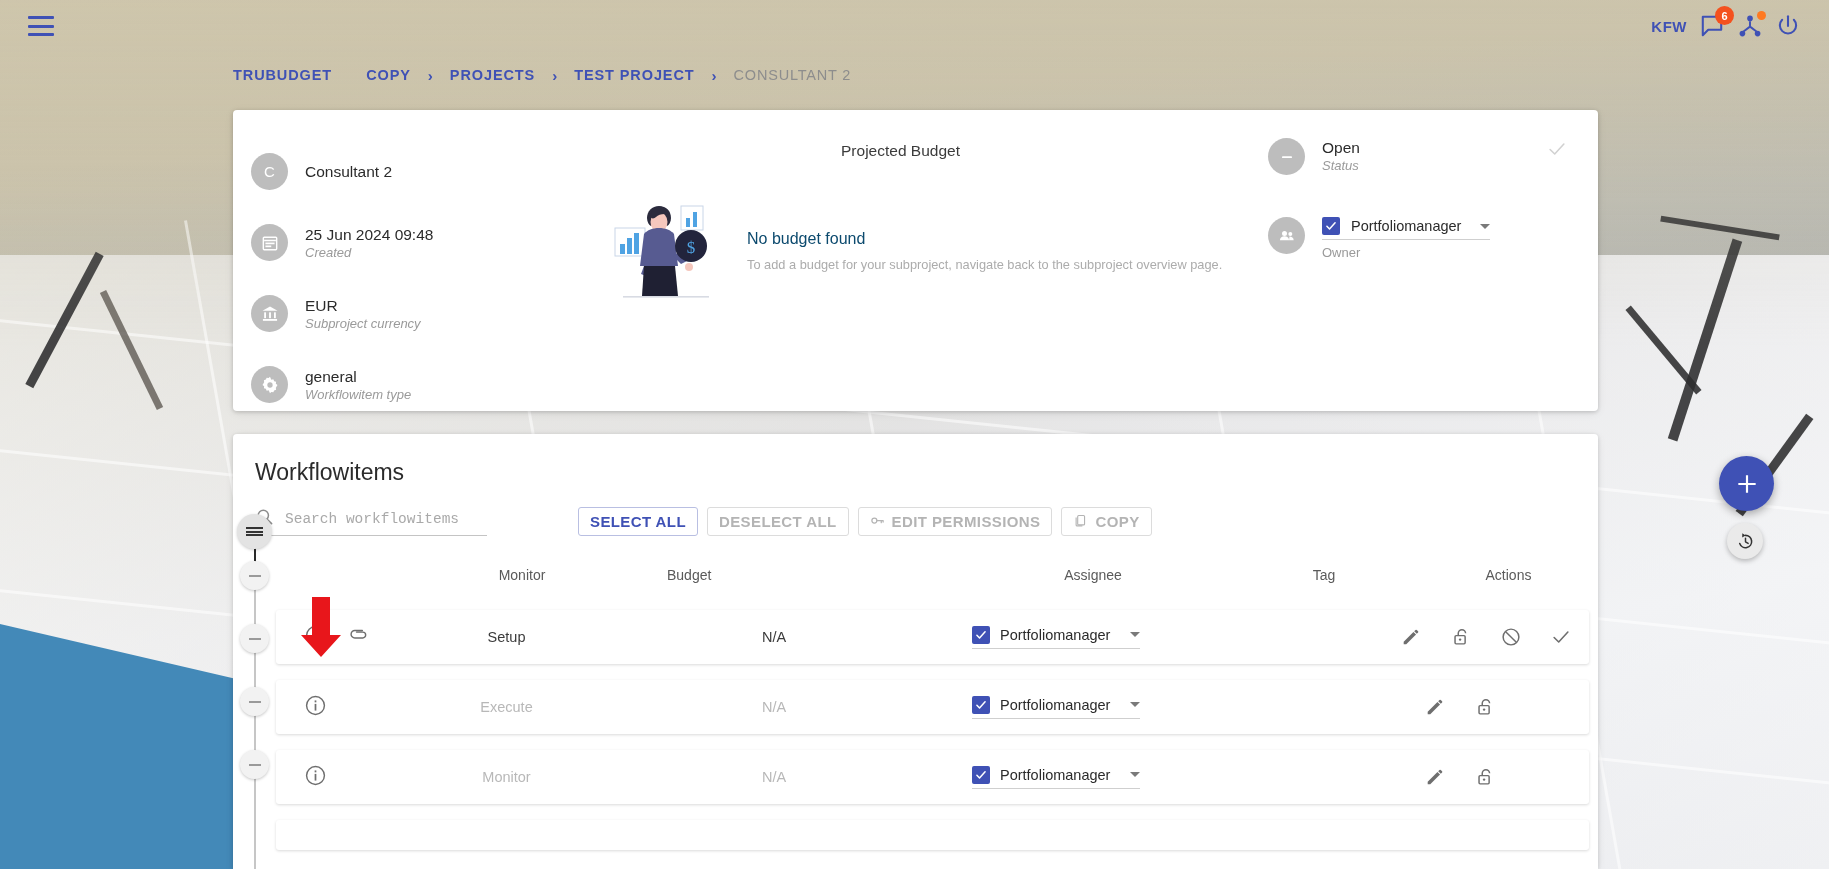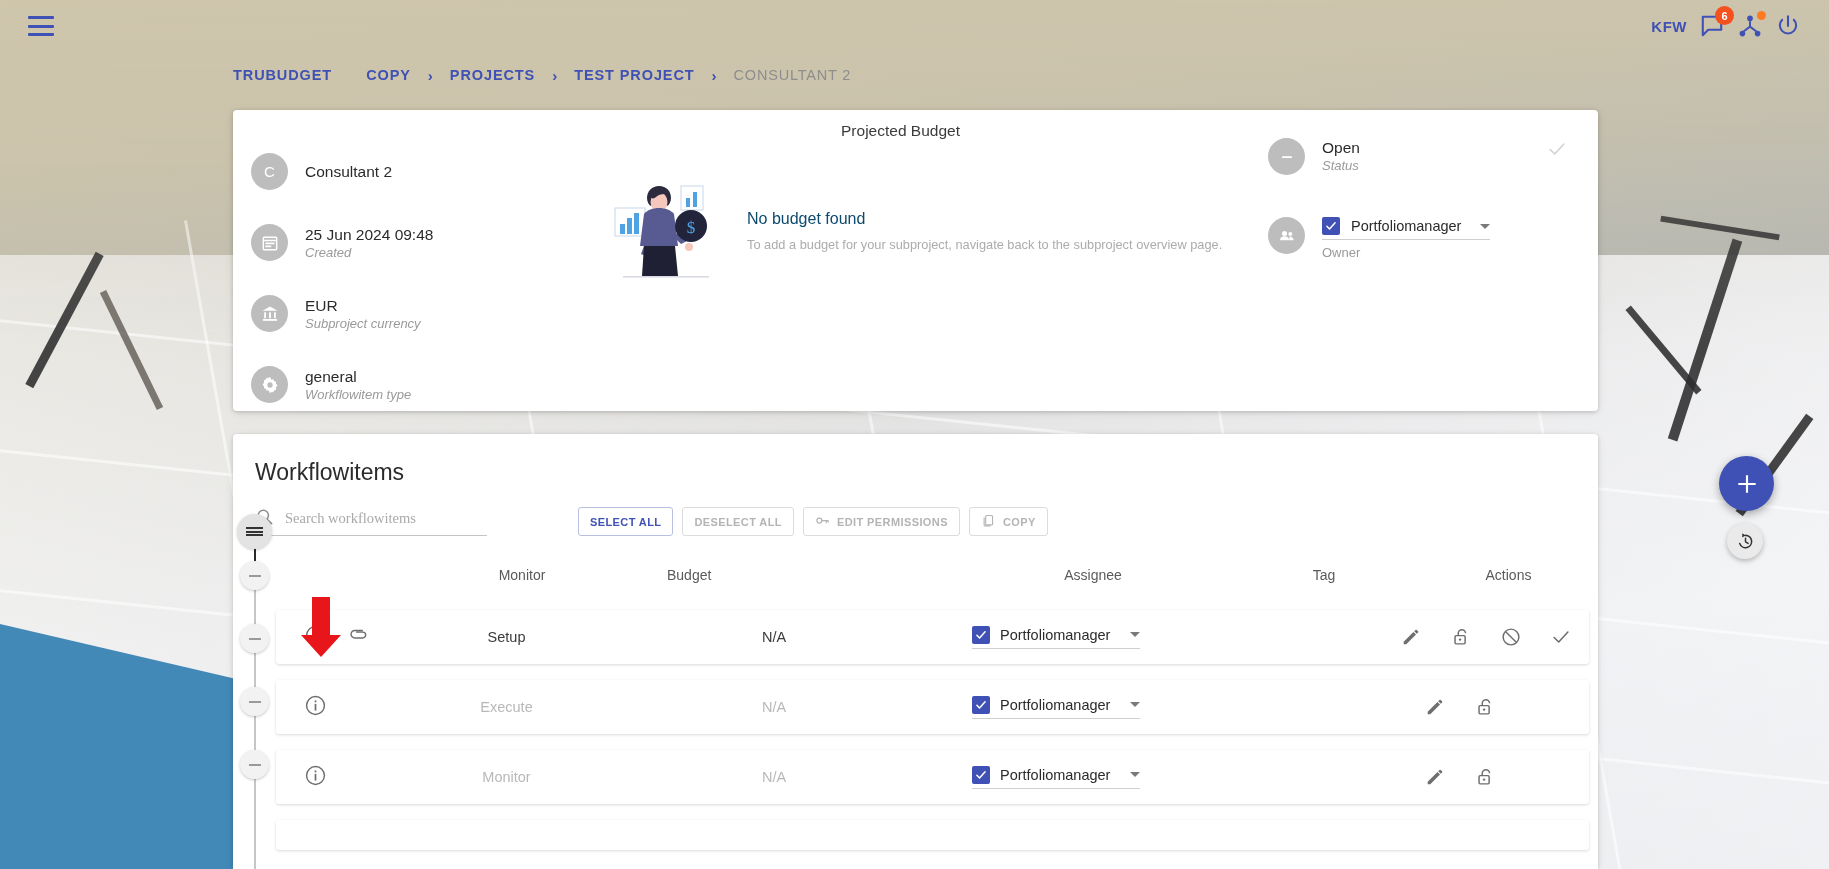--- a/index.html
+++ b/index.html
@@ -100,21 +100,21 @@
   .avatar-circle {
     width: 37px; height: 37px; border-radius: 50%; background: #bdbdbd;
     color: #fff; font-size: 15px; display: flex; align-items: center;
     justify-content: center; flex: 0 0 37px;
   }
   .avatar-circle svg { width: 20px; height: 20px; fill: #fff; }
   .info-text { margin-left: 17px; }
   .info-primary { font-size: 15.5px; color: #2b2b2b; line-height: 1.25; }
   .info-secondary { font-size: 13px; color: #9a9a9a; margin-top: 1px; font-style: italic; }
 
-  .card-center { flex: 1; position: relative; padding-top: 12px; }
+  .card-center { flex: 1; position: relative; padding-top: 32px; }
   .projected-title {
     text-align: center; font-size: 15.5px; color: #3b3b3b;
     margin-left: -30px;
   }
   .budget-empty {
     margin-top: 34px; display: flex; align-items: flex-start; padding-left: 48px;
   }
   .budget-illus { width: 118px; height: 110px; position: relative; flex: 0 0 118px; }
   .budget-copy { margin-left: 18px; padding-top: 36px; }
   .budget-head { font-size: 16px; color: #0c4a6e; }
@@ -150,28 +150,28 @@
   .wf-toolbar {
     display: flex; align-items: center; padding: 21px 0 0 22px;
   }
   .search-box {
     display: flex; align-items: center; width: 232px;
     border-bottom: 1px solid #c4c4c4; padding-bottom: 5px;
   }
   .search-box svg { width: 19px; height: 19px; stroke: #8d8d8d; fill: none; }
   .search-input {
     border: none; outline: none; background: transparent; margin-left: 11px;
-    font-family: Liberation Serif, serif; font-size: 14.5px;
+    font-family: Liberation Mono, monospace; font-size: 14.5px;
     color: #4a4a4a; width: 100%;
   }
   .search-input::placeholder { color: #a9a9a9; }
   .tbtns { display: flex; align-items: center; gap: 9px; margin-left: 91px; }
   .tbtn {
     height: 29px; padding: 0 11px; border-radius: 3px; background: #fff;
-    font-size: 11px; font-weight: 700; letter-spacing: .4px;
+    font-size: 15px; font-weight: 700; letter-spacing: .4px;
     display: flex; align-items: center; gap: 7px; cursor: pointer;
     border: 1px solid #dcdcdc; color: #b4b4b4; white-space: nowrap;
   }
   .tbtn.active { color: #3f51b5; border-color: #b9bfe2; }
   .tbtn svg { width: 15px; height: 15px; }
 
   
   .wf-head {
     display: flex; align-items: center; margin-top: 26px;
     font-size: 14px; color: #5a5a5a; height: 26px;

